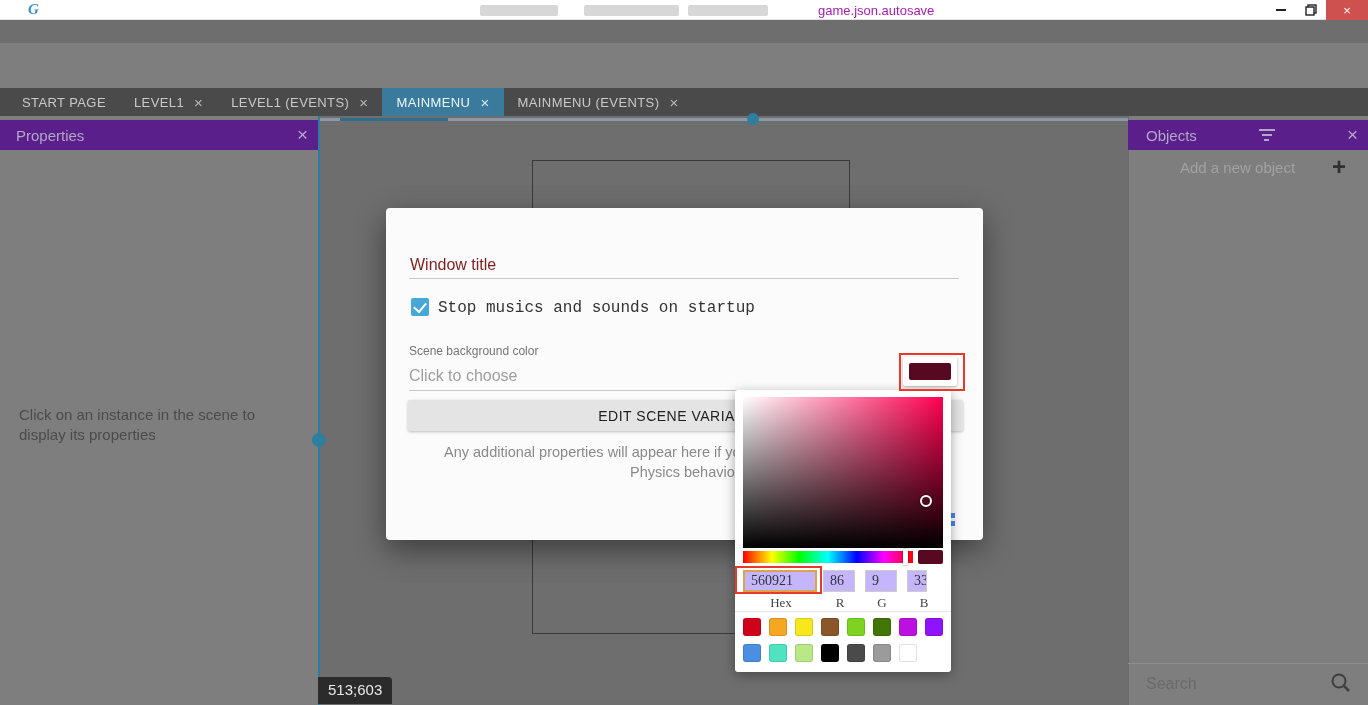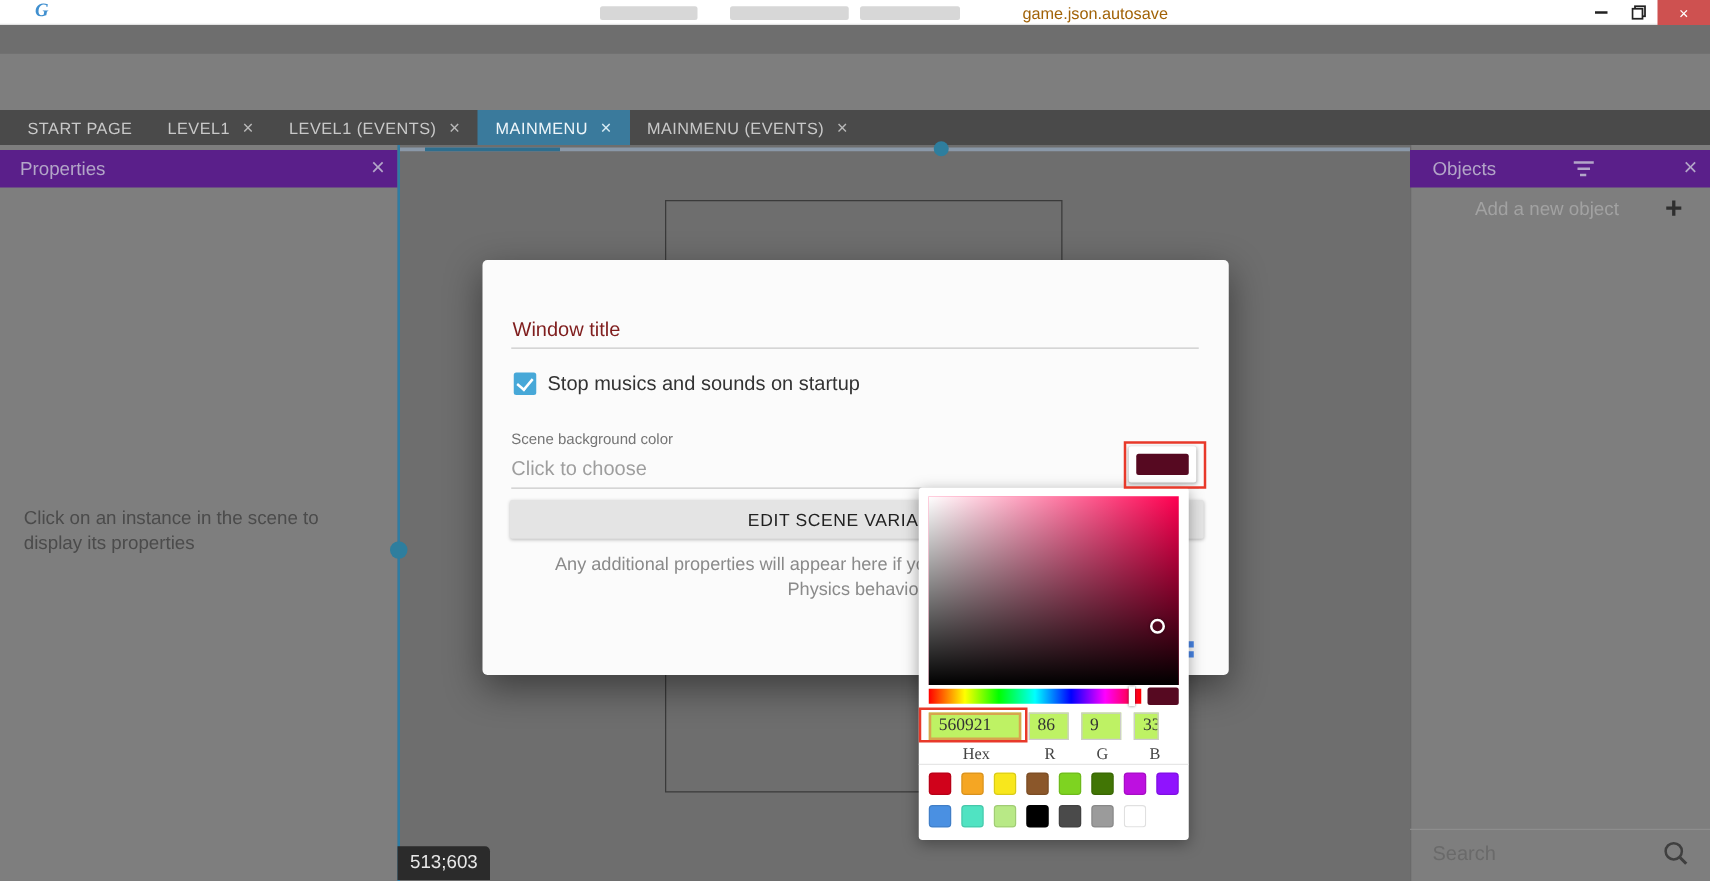--- a/index.html
+++ b/index.html
@@ -3,21 +3,21 @@
 <meta charset="utf-8">
 <style>
   * { margin:0; padding:0; box-sizing:border-box; }
   body { font-family:"Liberation Sans", sans-serif; background:#444; }
   .app { position:relative; width:1368px; height:705px; overflow:hidden; background:#6e6e6e; }
 
   
   .titlebar { position:absolute; left:0; top:0; width:1368px; height:20px; background:#ffffff; border-bottom:1px solid #e2e2e2; }
   .logo { position:absolute; left:28px; top:1px; font-family:"Liberation Serif",serif; font-style:italic; font-weight:bold; font-size:15px; color:#3f8fcf; }
   .redact { position:absolute; top:5px; height:11px; background:#d7d7d7; border-radius:2px; }
-  .title-text { position:absolute; left:818px; top:3px; font-size:13px; color:#a16207; }
+  .title-text { position:absolute; left:818px; top:3px; font-size:13px; color:#a21caf; }
   .win-btn { position:absolute; top:0; height:20px; display:flex; align-items:center; justify-content:center; }
   .btn-min { left:1266px; width:30px; }
   .btn-min span { display:block; width:10px; height:2px; background:#222; }
   .btn-restore { left:1296px; width:30px; }
   .btn-close { left:1326px; width:42px; background:#ce5150; color:#fff; font-size:13px; }
 
   
   .menubar { position:absolute; left:0; top:21px; width:1368px; height:22px; background:#f2f2f2; display:flex; align-items:center; padding-left:8px; }
   .menu-item { font-size:13px; color:#1b1b1b; padding:0 11px; height:22px; line-height:22px; }
 
@@ -60,41 +60,41 @@
   .scene-rect { position:absolute; left:212px; top:44px; width:318px; height:474px; border:1px solid #3a3a3a; }
   .coord-badge { position:absolute; left:318px; top:677px; z-index:5; background:#2b2b2b; color:#e8e8e8; font-size:15px; padding:4px 10px 6px 10px; border-top-right-radius:4px; }
 
   
   .dialog { position:absolute; left:386px; top:208px; width:597px; height:332px; background:#fbfbfb; border-radius:4px; box-shadow:0 10px 30px rgba(0,0,0,.45); z-index:10; }
   .dlg-title-placeholder { position:absolute; left:24px; top:48px; font-size:16px; color:#7f1d1d; }
   .dlg-underline { position:absolute; left:23px; width:550px; height:1px; background:#c9c9c9; }
   .u1 { top:70px; } .u2 { top:182px; }
   .checkbox { position:absolute; left:25px; top:90px; width:18px; height:18px; background:#47a8d8; border-radius:2px; }
   .checkbox::after { content:""; position:absolute; left:5px; top:2px; width:6px; height:10px; border:solid #fff; border-width:0 2px 2px 0; transform:rotate(40deg); }
-  .checkbox-label { position:absolute; left:52px; top:91px; font-size:16px; color:#333; }
+  .checkbox-label { position:absolute; left:52px; top:91px; font-size:16px; color:#333;font-family:Liberation Mono, monospace; }
   .section-label { position:absolute; left:23px; top:136px; font-size:12px; color:#757575; }
   .choose-placeholder { position:absolute; left:23px; top:159px; font-size:16px; color:#9e9e9e; }
   .swatch-btn { position:absolute; left:517px; top:149px; width:54px; height:29px; background:#fff; border-radius:2px; box-shadow:0 1px 3px rgba(0,0,0,.3); }
   .swatch-inner { position:absolute; left:6px; top:6px; width:42px; height:17px; border-radius:2px; }
   .edit-btn { position:absolute; left:22px; top:192px; width:555px; height:31px; background:#e4e4e4; border:none; border-radius:2px; box-shadow:0 1px 3px rgba(0,0,0,.25); font-family:"Liberation Sans",sans-serif; font-size:14px; letter-spacing:.5px; color:#212121; }
   .helper-line { position:absolute; font-size:14.5px; color:#8a8a8a; white-space:nowrap; }
   .hl1 { left:58px; top:236px; } .hl2 { left:244px; top:256px; }
   .ok-sliver { position:absolute; width:5px; height:5px; background:#4a87e8; }
   .s1 { left:564px; top:305px; } .s2 { left:564px; top:313px; }
 
   
   .picker { position:absolute; left:735px; top:390px; width:216px; height:282px; background:#fff; border-radius:3px; box-shadow:0 3px 12px rgba(0,0,0,.35); z-index:20; }
   .sat-area { position:absolute; left:8px; top:7px; width:200px; height:151px;
     background:linear-gradient(to top, #000, rgba(0,0,0,0)), linear-gradient(to right, #fff, rgba(255,255,255,0)), hsl(341,100%,50%); }
   .sat-cursor { position:absolute; left:177px; top:98px; width:12px; height:12px; border:2px solid #fff; border-radius:50%; box-shadow:0 0 2px rgba(0,0,0,.7); }
   .hue-bar { position:absolute; left:8px; top:161px; width:170px; height:12px;
     background:linear-gradient(to right,#f00 0%,#ff0 17%,#0f0 33%,#0ff 50%,#00f 67%,#f0f 83%,#f00 100%); }
   .hue-cursor { position:absolute; left:160px; top:-2px; width:5px; height:16px; background:#fff; box-shadow:0 0 2px rgba(0,0,0,.6); }
   .current-swatch { position:absolute; left:183px; top:160px; width:25px; height:14px; border-radius:2px; }
-  .pk-input { position:absolute; top:180px; height:22px; border:1px solid #ccc; background:#bef264; font-family:"Liberation Serif",serif; font-size:14px; color:#333; padding-left:6px; outline:none; }
+  .pk-input { position:absolute; top:180px; height:22px; border:1px solid #ccc; background:#c4b5fd; font-family:"Liberation Serif",serif; font-size:14px; color:#333; padding-left:6px; outline:none; }
   .pk-hex { left:8px; width:74px; border:2px solid #d8a54e; }
   .pk-r { left:88px; width:32px; } .pk-g { left:130px; width:32px; } .pk-b { left:172px; width:20px; }
   .pk-label { position:absolute; top:205px; font-family:"Liberation Serif",serif; font-size:13px; color:#444; text-align:center; }
   .lb-hex { left:8px; width:76px; } .lb-r { left:88px; width:34px; } .lb-g { left:130px; width:34px; } .lb-b { left:172px; width:34px; }
   .pk-divider { position:absolute; left:0; top:221px; width:216px; height:1px; background:#e6e6e6; }
   .preset { position:absolute; width:18px; height:18px; border-radius:3px; box-shadow:inset 0 0 0 1px rgba(0,0,0,.12); }
 
   
   .annotation { position:absolute; border:2px solid #e8392a; z-index:30; }
   .ann-swatch { left:899px; top:353px; width:66px; height:38px; }

